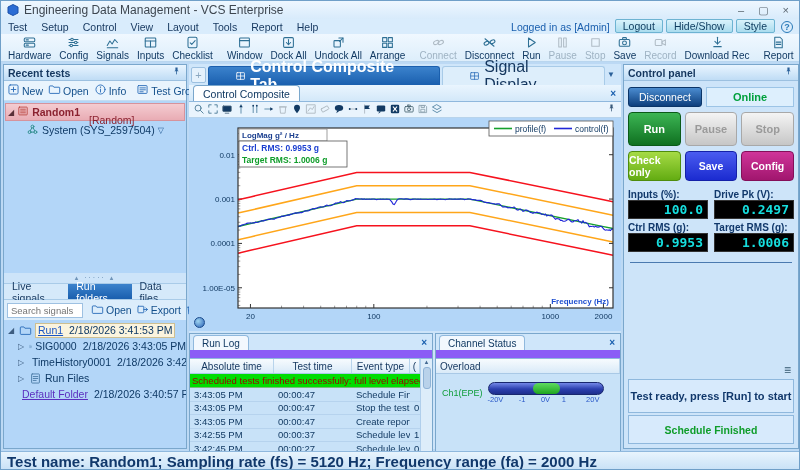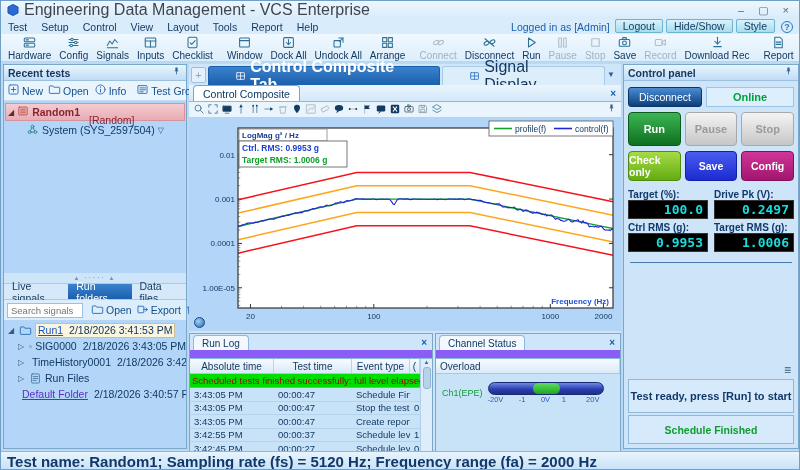--- a/index.html
+++ b/index.html
@@ -1,21 +1,21 @@
 <!DOCTYPE html>
 <html><head>
 <meta charset="utf-8">
 <style>
   html,body{margin:0;padding:0;background:#9fc3e2;}
   *{box-sizing:border-box;font-family:"Liberation Sans",sans-serif;}
   #app{position:relative;width:800px;height:470px;background:#cde4f8;border:1px solid #6f9fc8;overflow:hidden;font-size:11px;color:#123a63;}
 
   
   .titlebar{height:18px;display:flex;align-items:center;padding:0 4px 0 6px;background:linear-gradient(#eef7ff,#d8ebfb);}
-  .titlebar .title{margin-left:5px;font-size:16px;color:#3d4650;}
+  .titlebar .title{margin-left:5px;font-size:12px;color:#3d4650;}
   .win-controls{margin-left:auto;display:flex;gap:14px;padding-right:6px;color:#5a6670;font-size:11px;}
   .win-controls span{cursor:default;line-height:16px;}
   .menubar{height:15px;display:flex;align-items:center;background:#d9ecfc;font-size:10.5px;}
   .menubar .mi{padding:0 7px;color:#14365e;}
   .flex1{flex:1;}
   .logged-in{color:#1a5fae;font-size:10.5px;margin-right:5px;}
   .chip{background:linear-gradient(#d9f2fb,#aadcee);border:1px solid #6db3d2;border-radius:2px;padding:0 7px;margin-right:3px;font-size:10.5px;color:#0d3b5e;line-height:13px;}
   .help-circle{width:12px;height:12px;border:1px solid #2a7ab8;border-radius:50%;color:#2a7ab8;font-size:9px;font-weight:bold;display:flex;align-items:center;justify-content:center;margin:0 6px 0 3px;}
   .toolbar{height:28px;display:flex;align-items:center;background:linear-gradient(#f0f8ff,#ddeefb);padding-left:3px;border-bottom:1px solid #b9d6ef;}
   .tb-item{display:flex;flex-direction:column;align-items:center;justify-content:center;padding:0 4px;color:#123a63;}
@@ -763,21 +763,21 @@
           <div class="big-btn b-dis">Pause</div>
           <div class="big-btn b-dis">Stop</div>
         </div>
         <div class="cp-grid3">
           <div class="mid-btn b-check">Check only</div>
           <div class="mid-btn b-save">Save</div>
           <div class="mid-btn b-config">Config</div>
         </div>
         <div class="readouts" id="readouts">
             <div>
-              <div class="ro-label">Target (%):</div>
+              <div class="ro-label">Inputs (%):</div>
               <div class="lcd">100.0</div>
             </div>
             <div>
               <div class="ro-label">Drive Pk (V):</div>
               <div class="lcd">0.2497</div>
             </div>
             <div>
               <div class="ro-label">Ctrl RMS (g):</div>
               <div class="lcd">0.9953</div>
             </div>

